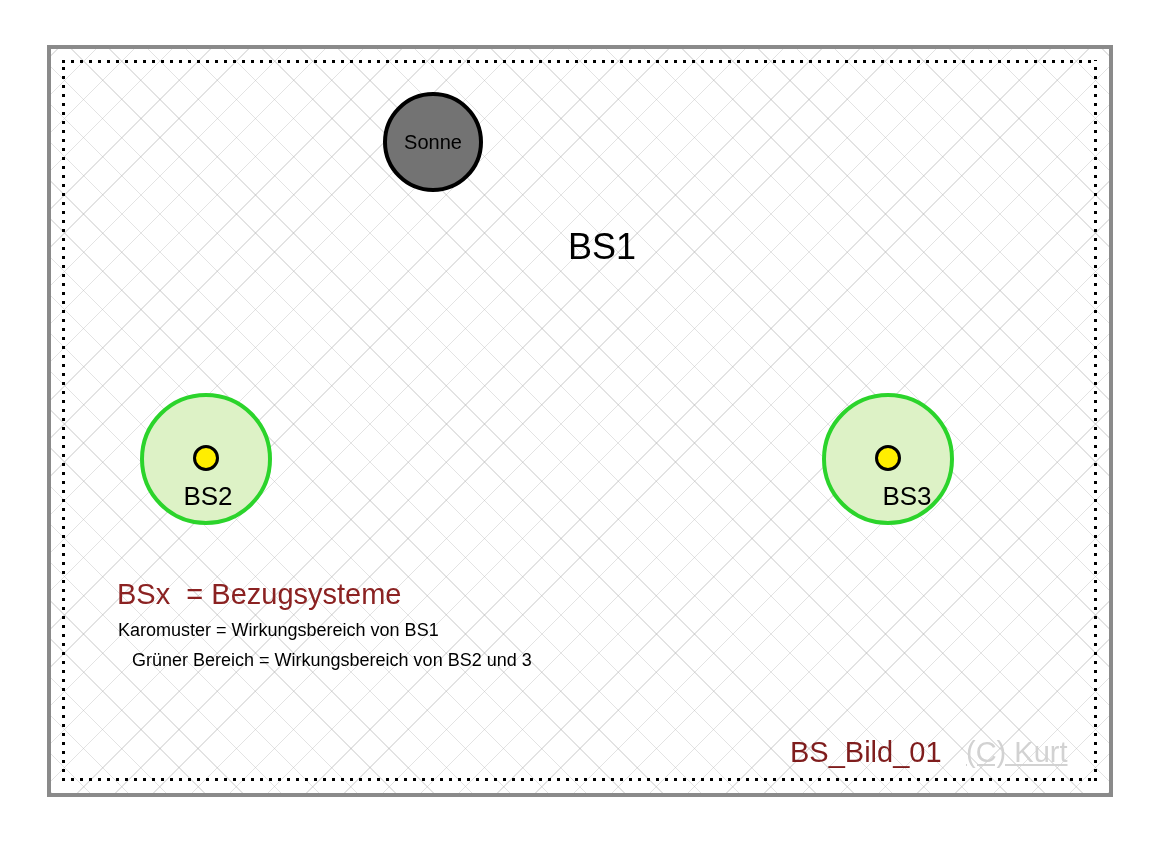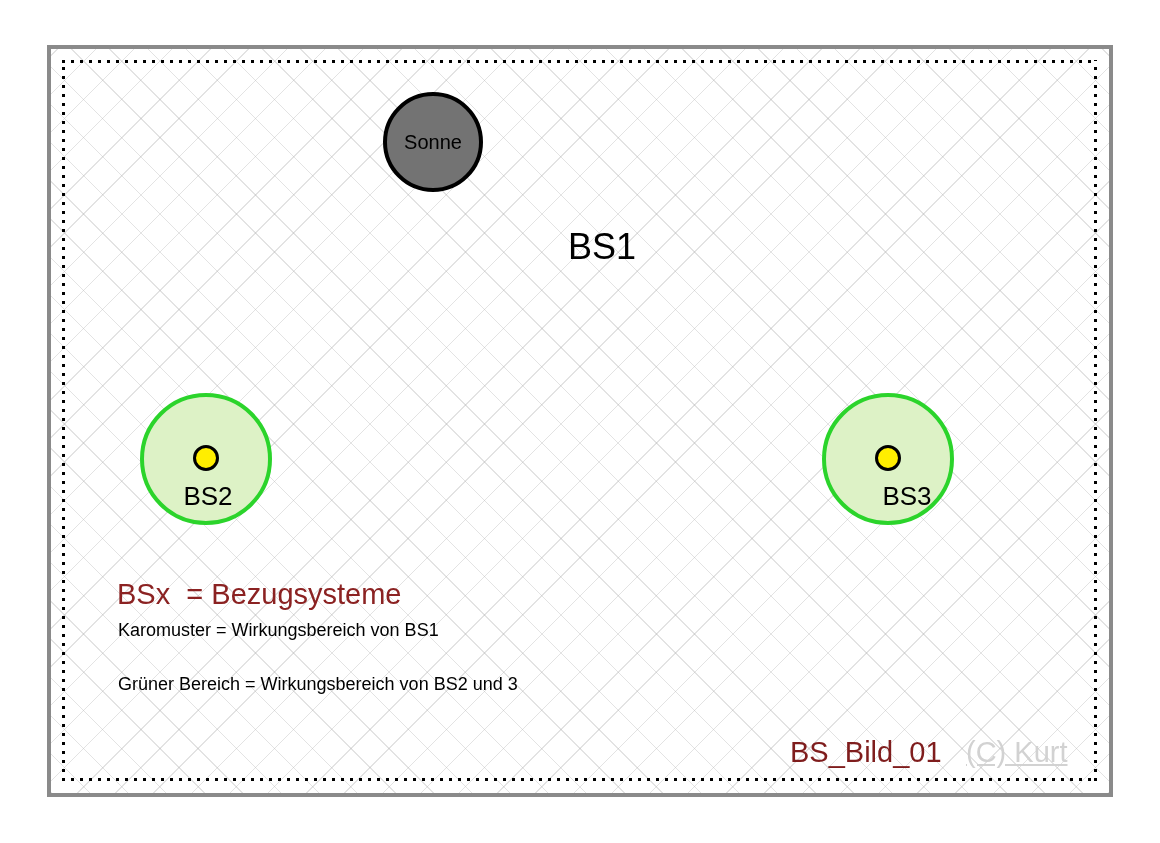--- a/index.html
+++ b/index.html
@@ -44,21 +44,21 @@
   }
   .mini-sun.bs2{left:193px;top:445px;}
   .mini-sun.bs3{left:875px;top:445px;}
   .zone-label{font-size:26px;color:#000000;transform:translateX(-50%);}
   .zone-label.bs2{left:208px;top:481px;}
   .zone-label.bs3{left:890px;top:481px;margin-left:17px;}
   .legend-heading{
     left:117px;top:578px;font-size:29px;color:#8b2222;white-space:pre;text-align:center;
   }
   .legend-line1{left:118px;top:620px;font-size:18px;color:#000;text-align:right;}
-  .legend-line2{left:118px;top:650px;font-size:18px;color:#000;margin-top:24px;}
+  .legend-line2{left:132px;top:650px;font-size:18px;color:#000;}
   .image-id{left:790px;top:736px;font-size:29px;color:#7f1d1d;}
   .copyright{left:966px;top:736px;font-size:29px;color:#d2d2d2;text-decoration:underline;}
 </style>
 </head>
 <body>
 
 <div class="frame">
   <div class="dotted"></div>
 </div>
 

